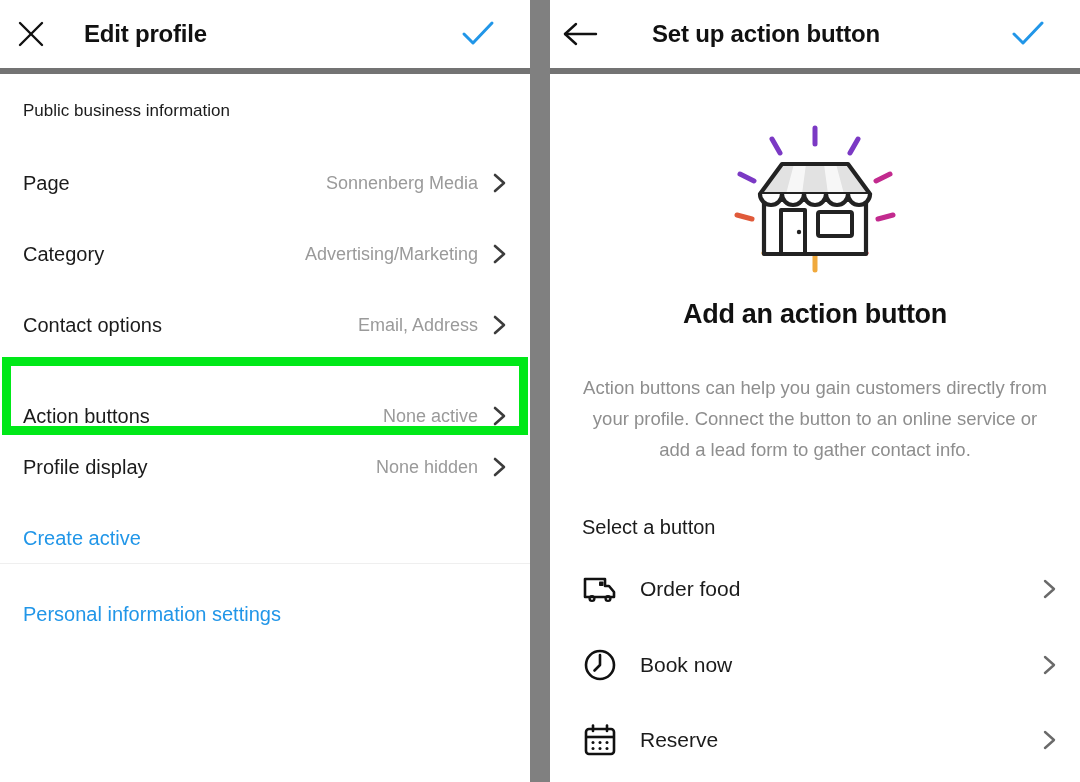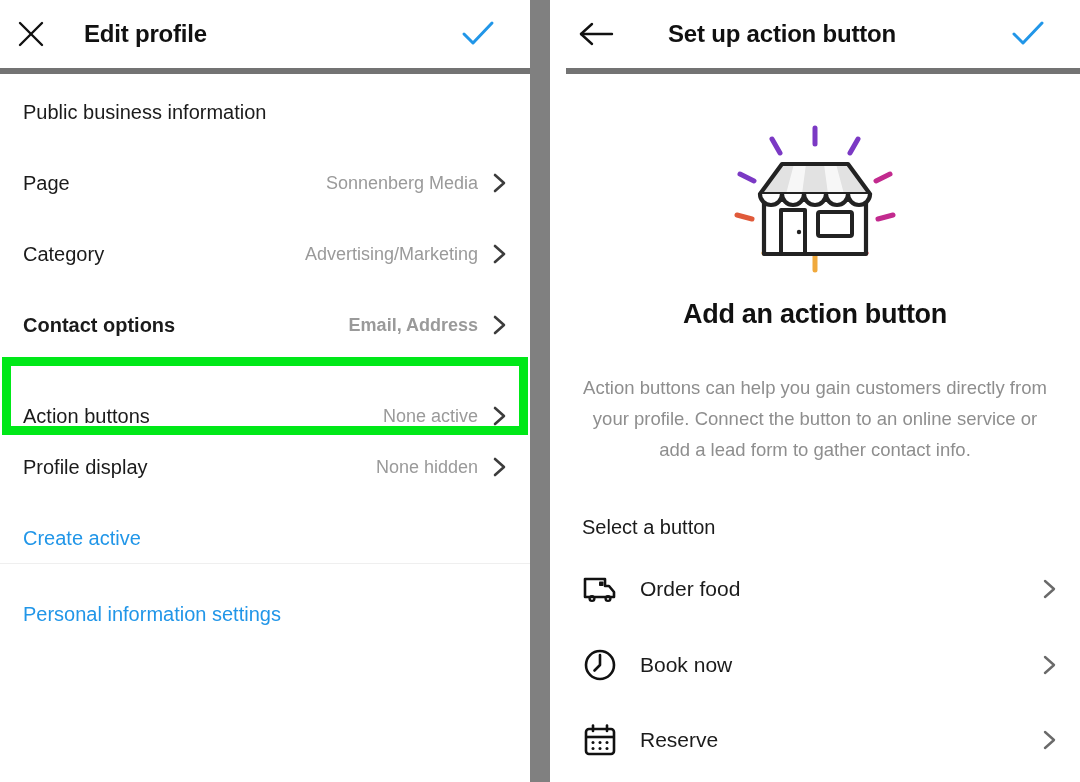--- a/index.html
+++ b/index.html
@@ -8,21 +8,21 @@
     background: #ffffff;
     font-family: "Liberation Sans", sans-serif;
     overflow: hidden;
   }
   .screen { position: relative; width: 1080px; height: 782px; display: flex; }
 
   
   .panel { position: relative; height: 782px; background: #fff; overflow: hidden; }
   .panel-left  { width: 530px; }
   .divider-band { width: 20px; height: 782px; background: #808080; flex: 0 0 20px; }
-  .panel-right { width: 530px; padding-left: 16px; }
+  .panel-right { width: 530px; }
 
   
   .appbar {
     position: relative; height: 74px; width: 100%;
     display: flex; align-items: center;
     border-bottom: 6px solid #737373;
   }
   .appbar-icon-left {
     width: 62px; height: 74px;
     display: flex; align-items: center; justify-content: center;
@@ -34,21 +34,21 @@
   }
   .appbar-left .appbar-title { margin-left: 22px; }
   .appbar-right .appbar-title { margin-left: 40px; }
   .appbar-check {
     position: absolute; right: 34px; top: 50%; transform: translateY(-50%);
     width: 36px; height: 36px; display: flex; align-items: center; justify-content: center;
   }
 
   
   .section-title {
-    position: absolute; left: 23px; font-size: 20px; color: #1b1b1b;
+    position: absolute; left: 23px; font-size: 17px; color: #1b1b1b;
     white-space: nowrap;
   }
   .row {
     position: absolute; left: 0; width: 530px; height: 50px;
     display: flex; align-items: center;
   }
   .row-label {
     position: absolute; left: 23px; font-size: 20px; color: #1b1b1b; white-space: nowrap;
   }
   .row-value {
@@ -140,21 +140,21 @@
     <div class="row" style="top:229px;">
       <span class="row-label">Category</span>
       <span class="row-value">Advertising/Marketing</span>
       <span class="row-chevron">
         <svg width="13" height="20" viewBox="0 0 13 20">
             <polyline points="2,2 11,10 2,18" fill="none" stroke="#3c3c3c" stroke-width="2.6" stroke-linecap="round" stroke-linejoin="round"></polyline>
           </svg>
       </span>
     </div>
 
-    <div class="row" style="top:300px;font-weight:bold;">
+    <div class="row" style="top:300px;">
       <span class="row-label">Contact options</span>
       <span class="row-value">Email, Address</span>
       <span class="row-chevron">
         <svg width="13" height="20" viewBox="0 0 13 20">
             <polyline points="2,2 11,10 2,18" fill="none" stroke="#3c3c3c" stroke-width="2.6" stroke-linecap="round" stroke-linejoin="round"></polyline>
           </svg>
       </span>
     </div>
 
     <div class="row" style="top:391px;">

